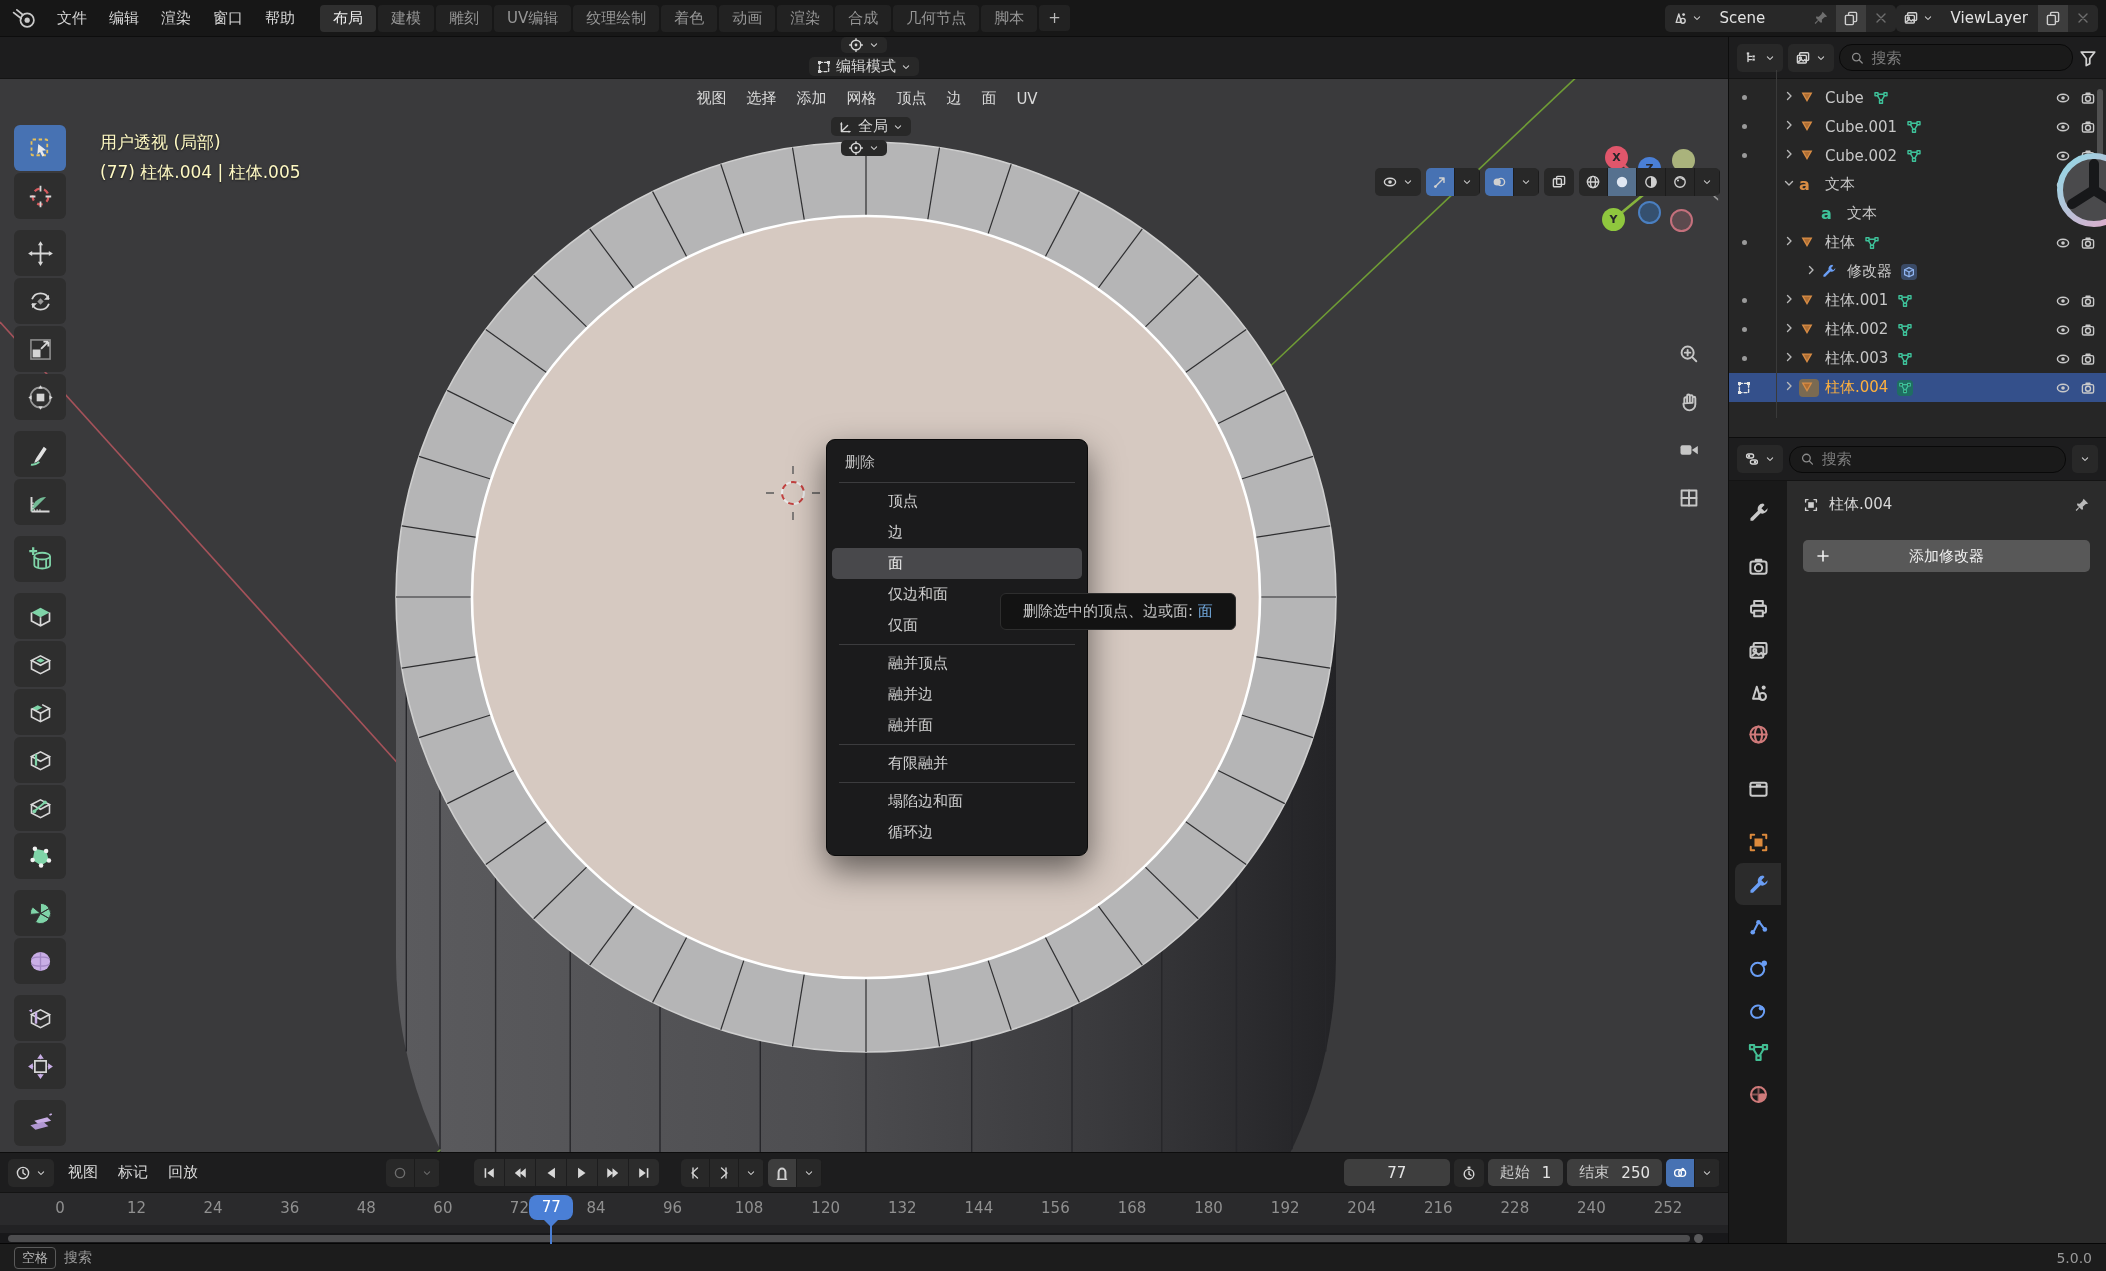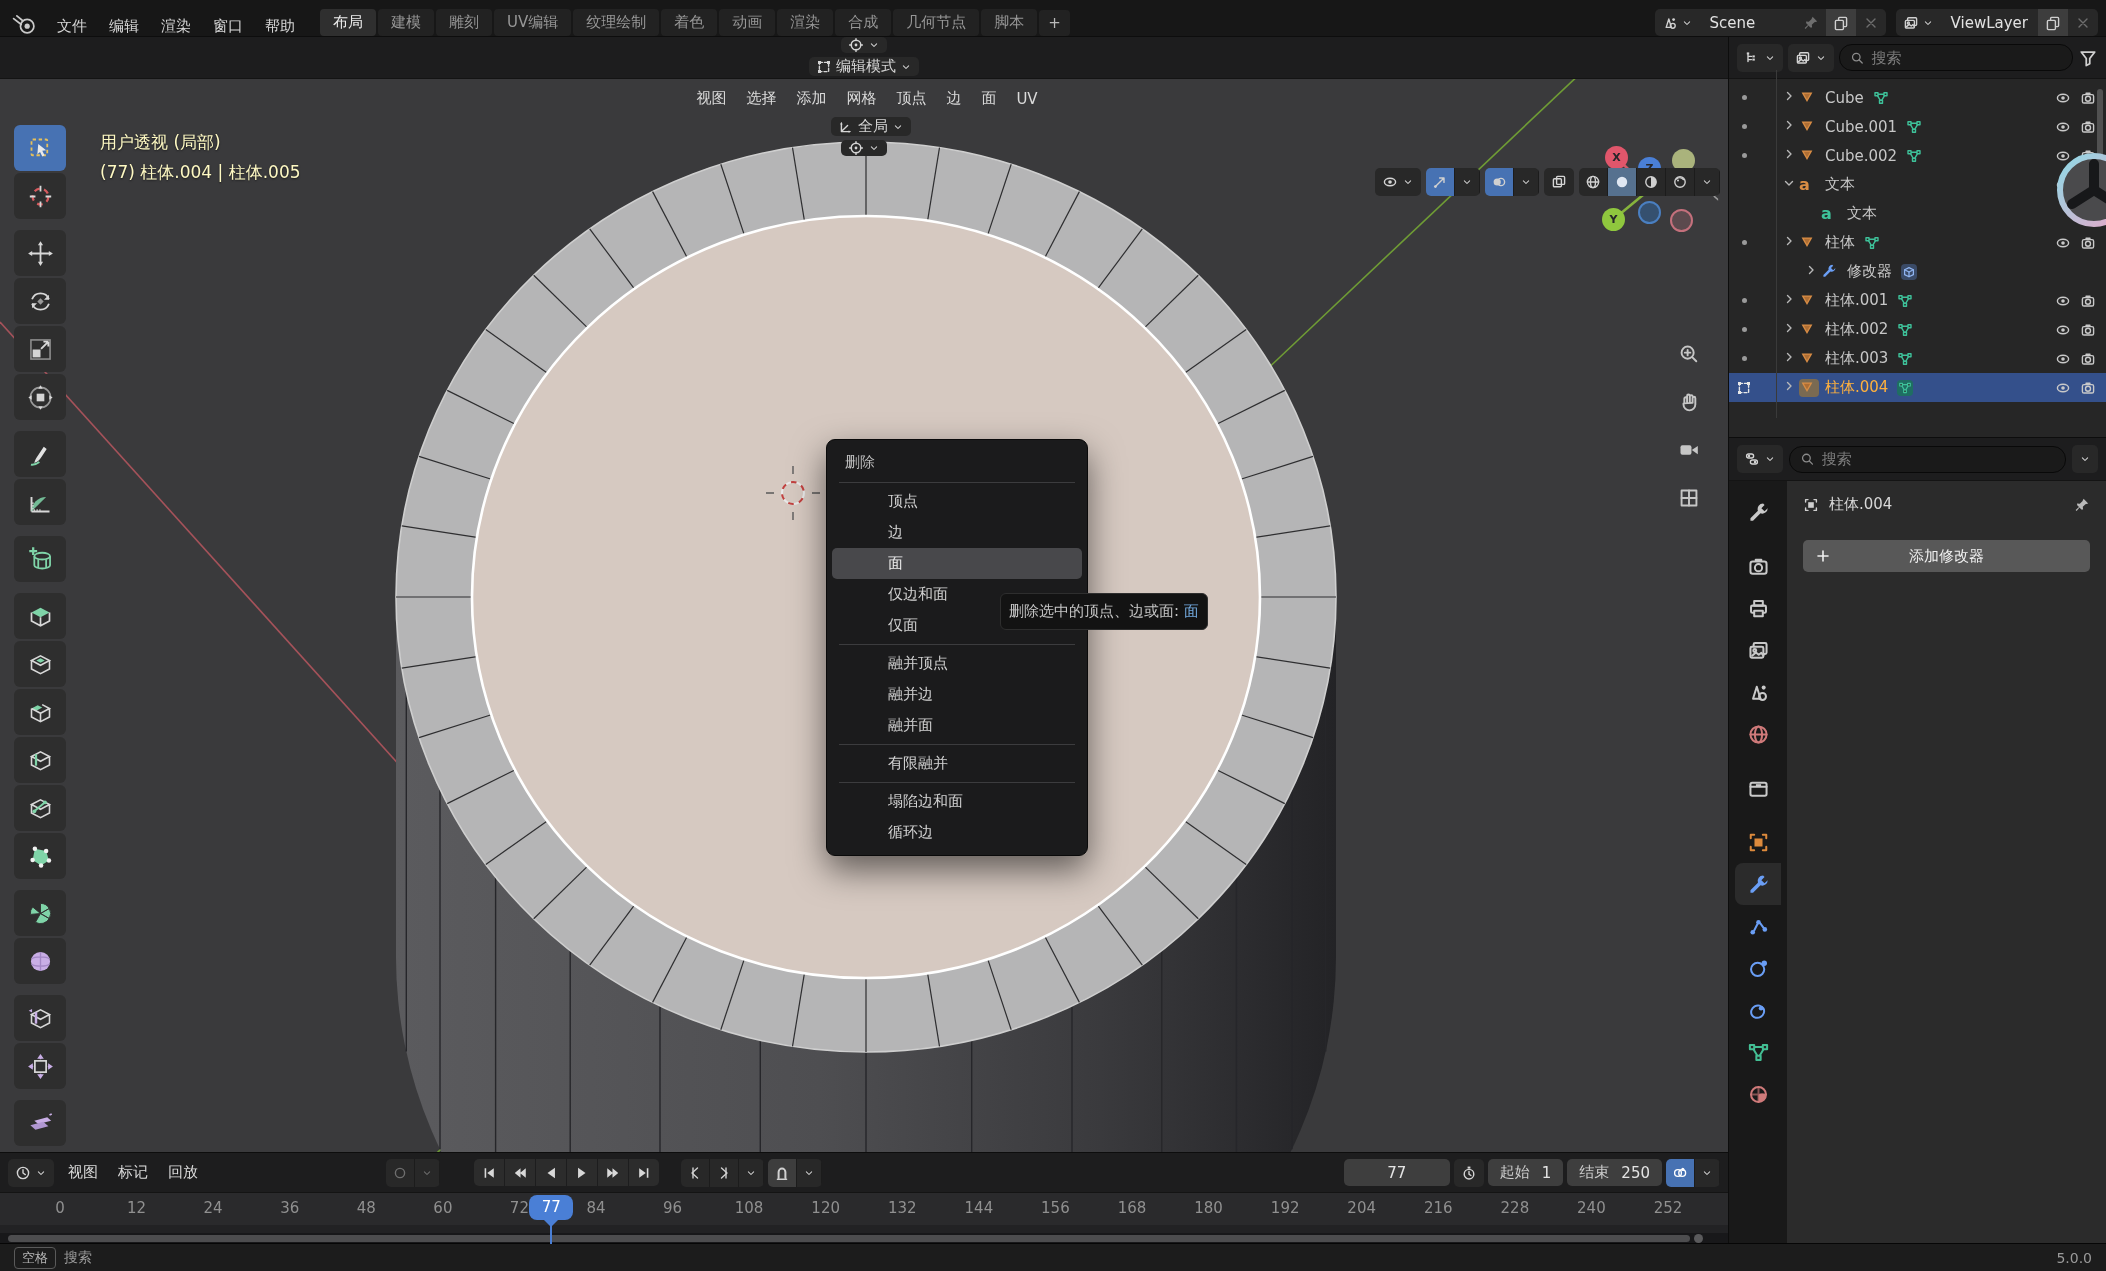--- a/index.html
+++ b/index.html
@@ -1,28 +1,28 @@
 <!DOCTYPE html>
 <html><head>
 <meta charset="utf-8">
 <style>
   * { margin:0; padding:0; box-sizing:border-box; user-select:none; }
   html,body { background:#101010; }
   body { font-family:"DejaVu Sans","Liberation Sans",sans-serif; }
   #root { position:relative; width:2106px; height:1271px; overflow:hidden; background:#1c1c1c; color:#d0d0d0; font-size:15px; }
 
   
-  #topbar { position:absolute; left:0; top:0; width:2106px; height:37px; background:#171717; display:flex; align-items:flex-end; padding:0 8px; border-bottom:1px solid #0d0d0d; }
+  #topbar { position:absolute; left:0; top:0; width:2106px; height:37px; background:#171717; display:flex; align-items:center; padding:0 8px; border-bottom:1px solid #0d0d0d; }
   #topbar .logo { width:26px; height:24px; margin:0 8px 0 4px; color:#c9c9c9; }
   .tmenu { padding:4px 11px; color:#d6d6d6; border-radius:4px; }
   #workspace-tabs { display:flex; align-items:center; gap:2px; margin-left:14px; }
   .wtab { padding:4px 13px; background:#222222; color:#979797; border-radius:4px; }
   .wtab.active { background:#2f2f2f; color:#ececec; }
   .wtab.plus { background:#222222; color:#b9b9b9; padding:4px 9px; }
-  .tb-right { margin-left:auto; display:flex; gap:10px; align-items:center; }
+  .tb-right { margin-left:auto; display:flex; align-items:center; }
   .idwidget { display:flex; align-items:center; background:#282828; border-radius:5px; height:27px; overflow:hidden; }
   .idwidget .seg { display:flex; align-items:center; gap:3px; padding:0 7px; height:100%; }
   .idwidget .seg.btn2 { background:#3d3d3d; }
   .idwidget .name { padding:0 10px; min-width:96px; color:#e2e2e2; }
   .ic { width:16px; height:16px; stroke:currentColor; fill:none; stroke-width:1.4; stroke-linecap:round; stroke-linejoin:round; }
   .ic.sm { width:12px; height:12px; }
   .ic.dim { color:#6e6e6e; }
 
   
   #viewport { position:absolute; left:0; top:37px; width:1728px; height:1115px; background:#3a3a3c; overflow:hidden; }
@@ -50,21 +50,21 @@
   .vp-side .sbtn { width:34px; height:34px; display:flex; align-items:center; justify-content:center; border-radius:50%; }
   .vp-side svg { width:22px; height:22px; }
   #vp-collapse { position:absolute; left:1712px; top:146px; color:#9c9c9c; font-size:20px; z-index:20; }
 
   
   #ctx-menu { position:absolute; left:826px; top:402px; width:262px; background:#1b1b1c; border:1px solid #0a0a0a; border-radius:9px; box-shadow:0 14px 34px rgba(0,0,0,.55); z-index:50; padding:5px 0 7px; }
   .cm-title { padding:8px 18px 7px; color:#bdbdbd; }
   .cm-sep { height:1px; background:#3c3c3e; margin:3px 12px; }
   .cm-item { height:31px; line-height:31px; padding-left:56px; color:#d2d2d2; margin:0 5px; border-radius:5px; }
   .cm-item.sel { background:#48484b; color:#ededed; }
-  #tooltip { position:absolute; left:1000px; top:556px; background:#131313; border:1px solid #2e2e2e; border-radius:6px; padding:8px 8px; color:#c4c4c4; z-index:60; white-space:nowrap; }
+  #tooltip { position:absolute; left:1000px; top:556px; background:#131313; border:1px solid #2e2e2e; border-radius:6px; padding:8px 22px; color:#c4c4c4; z-index:60; white-space:nowrap; }
   #tooltip .blue { color:#73aadf; }
 
   
   #outliner { position:absolute; left:1728px; top:37px; width:378px; height:400px; background:#262626; border-left:1px solid #0d0d0d; }
   .ol-header { height:42px; background:#1d1d1e; display:flex; align-items:center; gap:5px; padding:0 8px; border-bottom:1px solid #141414; }
   .searchbox { flex:1; display:flex; align-items:center; gap:7px; background:#1a1a1a; border:1px solid #090909; border-radius:13px; height:27px; padding:0 10px; color:#8a8a8a; }
   .searchbox input { background:transparent; border:none; outline:none; color:#cfcfcf; width:100%; font-size:15px; font-family:inherit; }
   .searchbox input::placeholder { color:#7d7d7d; }
   #ol-rows { position:relative; padding-top:4px; }
   .ol-row { height:29px; display:flex; align-items:center; padding-right:10px; color:#c7c7c7; position:relative; }

